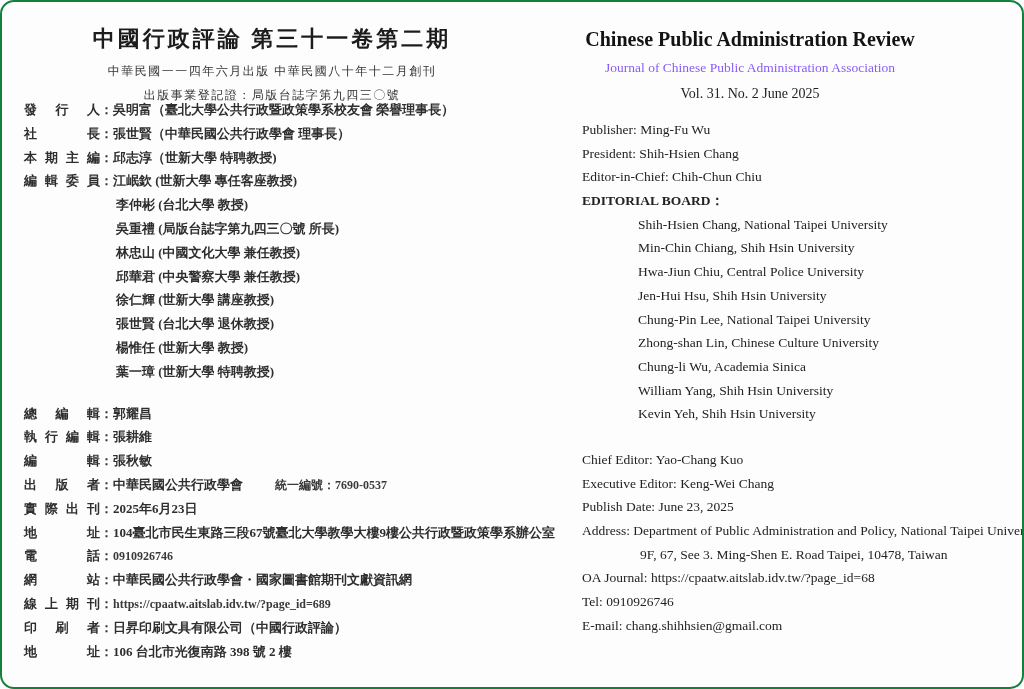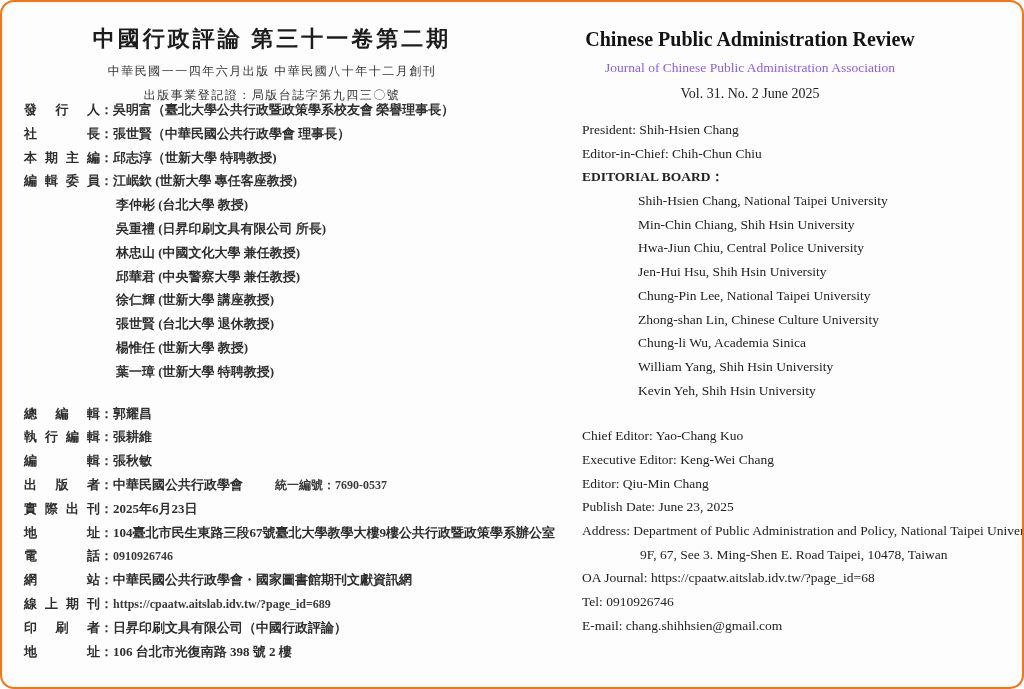--- a/index.html
+++ b/index.html
@@ -1,19 +1,19 @@
 <!DOCTYPE html>
 <html><head>
 <meta charset="utf-8">
 <style>
   html,body{margin:0;padding:0;background:#ffffff;}
   body{font-family:"Liberation Serif","DejaVu Serif",serif;color:#2b2b2b;}
   .page{
     position:relative;box-sizing:border-box;width:1024px;height:689px;
-    background:#fdfdfd;border:2px solid #f97316;border-radius:14px;overflow:hidden;
+    background:#fdfdfd;border:2px solid #15803d;border-radius:14px;overflow:hidden;
   }
   
   .left-header{position:absolute;left:20px;top:22px;width:500px;text-align:center;}
   .title-zh{font-size:22px;font-weight:bold;letter-spacing:3px;color:#1c1c1c;}
   .sub-zh{font-size:12px;letter-spacing:1.5px;margin-top:9px;color:#333;}
   .reg-zh{font-size:12px;letter-spacing:1.5px;margin-top:7px;color:#333;}
   .left-body{position:absolute;left:22px;top:96px;width:505px;font-weight:bold;}
   .lrow{height:23.8px;line-height:23.8px;font-size:13px;white-space:nowrap;color:#2e2e2e;}
   .lbl{display:inline-block;width:76px;text-align:justify;text-align-last:justify;vertical-align:top;}
   .cont{padding-left:92px;}
@@ -44,21 +44,21 @@
   </div>
 
   <div class="left-body">
 
     <div class="lrow"><span class="lbl">發行人</span><span>：</span><span>吳明富（臺北大學公共行政暨政策學系校友會 榮譽理事長）</span></div>
     <div class="lrow"><span class="lbl">社長</span><span>：</span><span>張世賢（中華民國公共行政學會 理事長）</span></div>
     <div class="lrow"><span class="lbl">本期主編</span><span>：</span><span>邱志淳（世新大學 特聘教授)</span></div>
     <div class="lrow"><span class="lbl">編輯委員</span><span>：</span><span>江岷欽 (世新大學 專任客座教授)</span></div>
 
     <div class="lrow cont"><span>李仲彬 (台北大學 教授)</span></div>
-    <div class="lrow cont"><span>吳重禮 (日昇印刷文具有限公司 所長)</span></div>
+    <div class="lrow cont"><span>吳重禮 (局版台誌字第九四三〇號 所長)</span></div>
     <div class="lrow cont"><span>林忠山 (中國文化大學 兼任教授)</span></div>
     <div class="lrow cont"><span>邱華君 (中央警察大學 兼任教授)</span></div>
     <div class="lrow cont"><span>徐仁輝 (世新大學 講座教授)</span></div>
     <div class="lrow cont"><span>張世賢 (台北大學 退休教授)</span></div>
     <div class="lrow cont"><span>楊惟任 (世新大學 教授)</span></div>
     <div class="lrow cont"><span>葉一璋 (世新大學 特聘教授)</span></div>
 
     <div class="lrow block2-start"><span class="lbl">總編輯</span><span>：</span><span>郭耀昌</span></div>
     <div class="lrow"><span class="lbl">執行編輯</span><span>：</span><span>張耕維</span></div>
     <div class="lrow"><span class="lbl">編輯</span><span>：</span><span>張秋敏</span></div>
@@ -72,37 +72,37 @@
     <div class="lrow"><span class="lbl">地址</span><span>：</span><span>106 台北市光復南路 398 號 2 樓</span></div>
   </div>
 
   <div class="right-header">
     <div class="title-en">Chinese Public Administration Review</div>
     <div class="sub-en">Journal of Chinese Public Administration Association</div>
     <div class="vol-en">Vol. 31. No. 2 June 2025</div>
   </div>
 
   <div class="right-body">
+    <div class="rrow">Publisher: Ming-Fu Wu</div>
     <div class="rrow">President: Shih-Hsien Chang</div>
     <div class="rrow">Editor-in-Chief: Chih-Chun Chiu</div>
     <div class="rrow bold">EDITORIAL BOARD：</div>
 
     <div class="rrow board">Shih-Hsien Chang, National Taipei University</div>
     <div class="rrow board">Min-Chin Chiang, Shih Hsin University</div>
     <div class="rrow board">Hwa-Jiun Chiu, Central Police University</div>
     <div class="rrow board">Jen-Hui Hsu, Shih Hsin University</div>
     <div class="rrow board">Chung-Pin Lee, National Taipei University</div>
     <div class="rrow board">Zhong-shan Lin, Chinese Culture University</div>
     <div class="rrow board">Chung-li Wu, Academia Sinica</div>
     <div class="rrow board">William Yang, Shih Hsin University</div>
     <div class="rrow board">Kevin Yeh, Shih Hsin University</div>
 
     <div class="rrow chief">Chief Editor: Yao-Chang Kuo</div>
     <div class="rrow">Executive Editor: Keng-Wei Chang</div>
-    <div class="rrow">Editor: Qiu-Min Chang</div>
     <div class="rrow">Publish Date: June 23, 2025</div>
     <div class="rrow">Address: Department of Public Administration and Policy, National Taipei University</div>
     <div class="rrow addr2">9F, 67, See 3. Ming-Shen E. Road Taipei, 10478, Taiwan</div>
     <div class="rrow">OA Journal: https://cpaatw.aitslab.idv.tw/?page_id=68</div>
     <div class="rrow">Tel: 0910926746</div>
     <div class="rrow">E-mail: chang.shihhsien@gmail.com</div>
   </div>
 
 </div>
 

